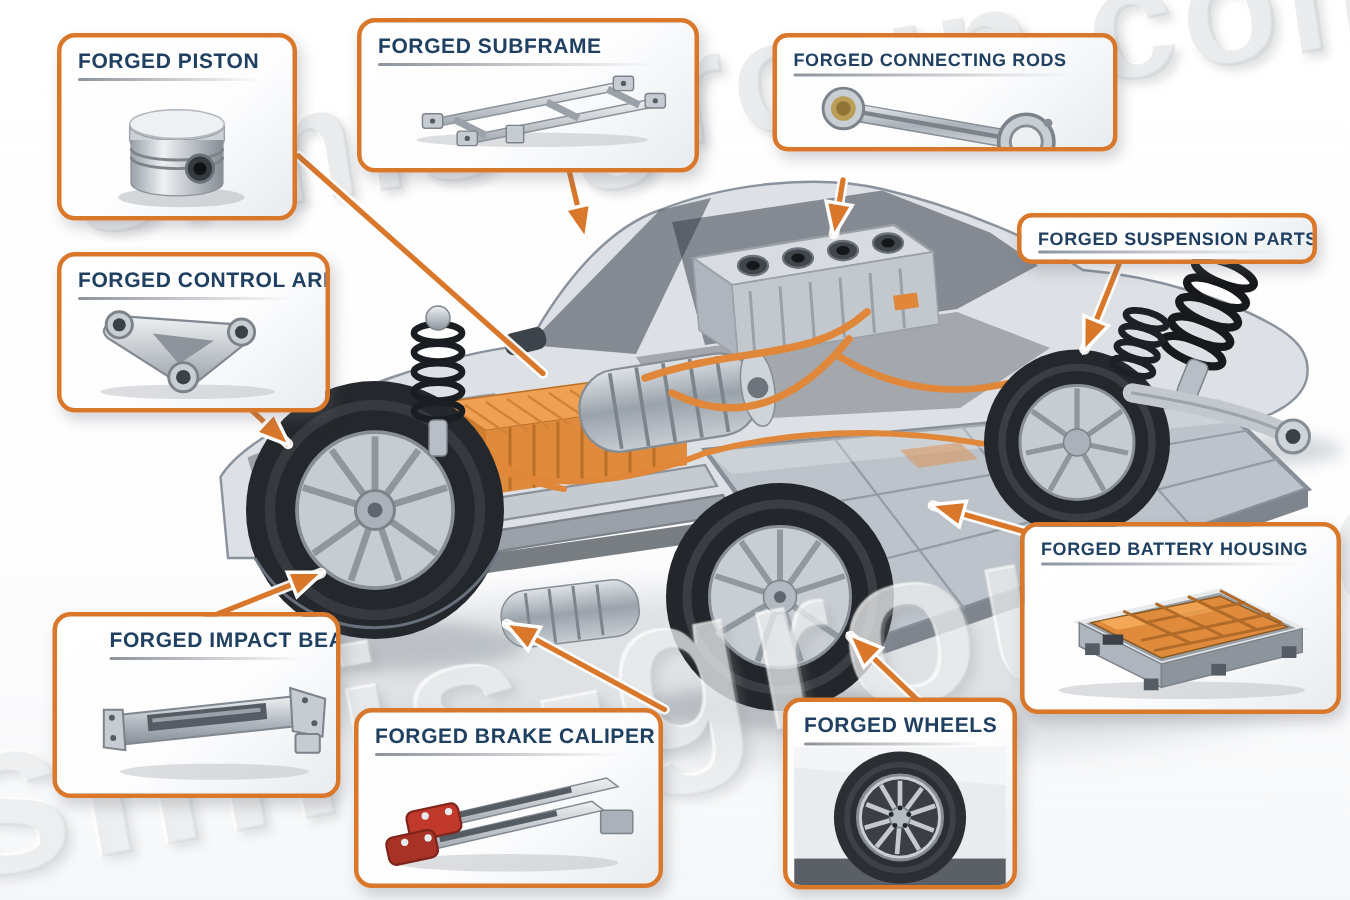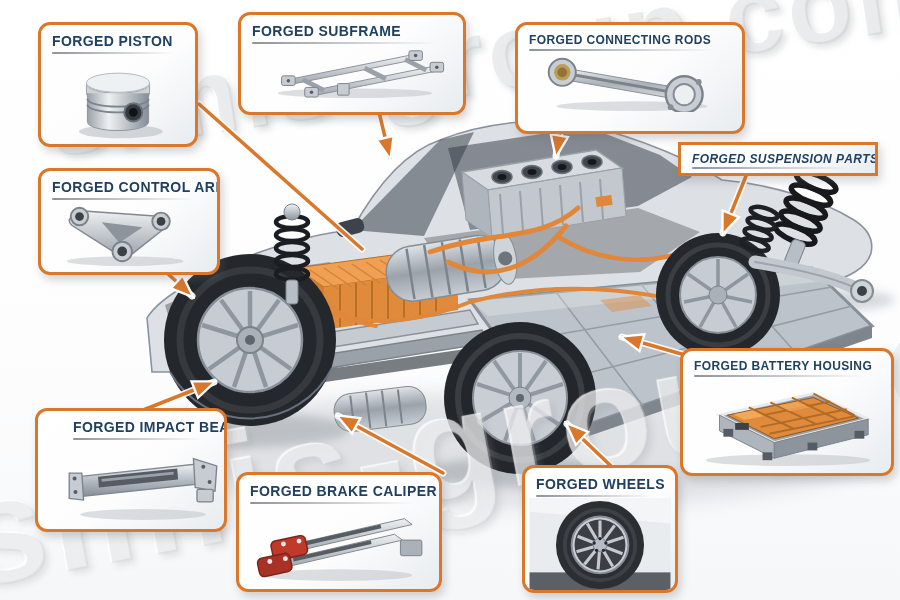--- a/index.html
+++ b/index.html
@@ -291,21 +291,21 @@
       </g>
       <g fill="#565c63">
           <circle cx="41" cy="37" r="1.8"></circle>
           <circle cx="173" cy="11" r="1.8"></circle>
           <circle cx="65" cy="49" r="1.8"></circle>
           <circle cx="195" cy="23" r="1.8"></circle>
         </g>
     </svg>
   </div>
 
-  <div class="callout" style="left:515px;top:22px;width:230px;height:112px;">
+  <div class="callout" style="left:515px;top:22px;width:230px;height:79px;border-radius:10px;">
     <div class="c-title t-sm">Forged Connecting Rods</div>
     <div class="c-rule"></div>
     <svg class="c-art" viewBox="0 0 216 62" height="60">
       <ellipse cx="110" cy="56" rx="78" ry="5" fill="#c4c8cc" opacity="0.6"></ellipse>
       <g>
         <polygon points="48,18 152,36 152,48 48,30" fill="url(#crg)" stroke="#868d95"></polygon>
         <linearGradient id="crg" x1="0" y1="0" x2="0" y2="1">
           <stop offset="0" stop-color="#e8ebee"></stop>
             <stop offset="0.5" stop-color="#aab1b8"></stop>
             <stop offset="1" stop-color="#d6dade"></stop>
@@ -315,21 +315,21 @@
         <circle cx="38" cy="21" r="8.5" fill="#bb9d55"></circle>
         <circle cx="38" cy="21" r="5" fill="#8f7436"></circle>
         <circle cx="164" cy="44" r="19" fill="#c9ced4" stroke="#7c838b" stroke-width="2.5"></circle>
         <circle cx="164" cy="44" r="11" fill="#edeff1" stroke="#868d95" stroke-width="2"></circle>
         <circle cx="150" cy="57" r="3" fill="#868d95"></circle>
           <circle cx="179" cy="31" r="3" fill="#868d95"></circle>
       </g>
     </svg>
   </div>
 
-  <div class="callout label-only" style="left:678px;top:142px;width:200px;height:34px;border-radius:0;font-style:italic;">
+  <div class="callout label-only" style="left:678px;top:142px;width:200px;height:34px;border-radius:10px;">
     <div class="c-title t-sm">Forged Suspension Parts</div>
     <div class="c-rule"></div>
   </div>
 
   <div class="callout" style="left:38px;top:168px;width:182px;height:107px;">
     <div class="c-title t-md">Forged Control Arm</div>
     <div class="c-rule"></div>
     <svg class="c-art" viewBox="0 0 168 68" height="66">
       <ellipse cx="80" cy="62" rx="60" ry="5" fill="#c4c8cc" opacity="0.6"></ellipse>
       <path d="M30,14 Q24,8 34,10 L118,16 Q130,18 122,27 L88,54 Q78,62 69,53 L25,25 Q18,18 30,14 Z" fill="url(#cag)" stroke="#818891" stroke-width="1.5"></path>

